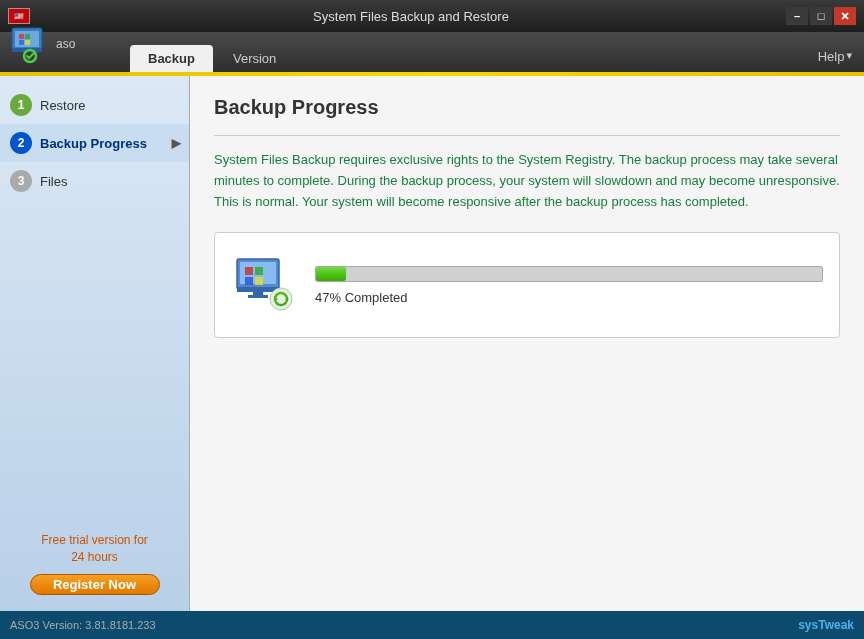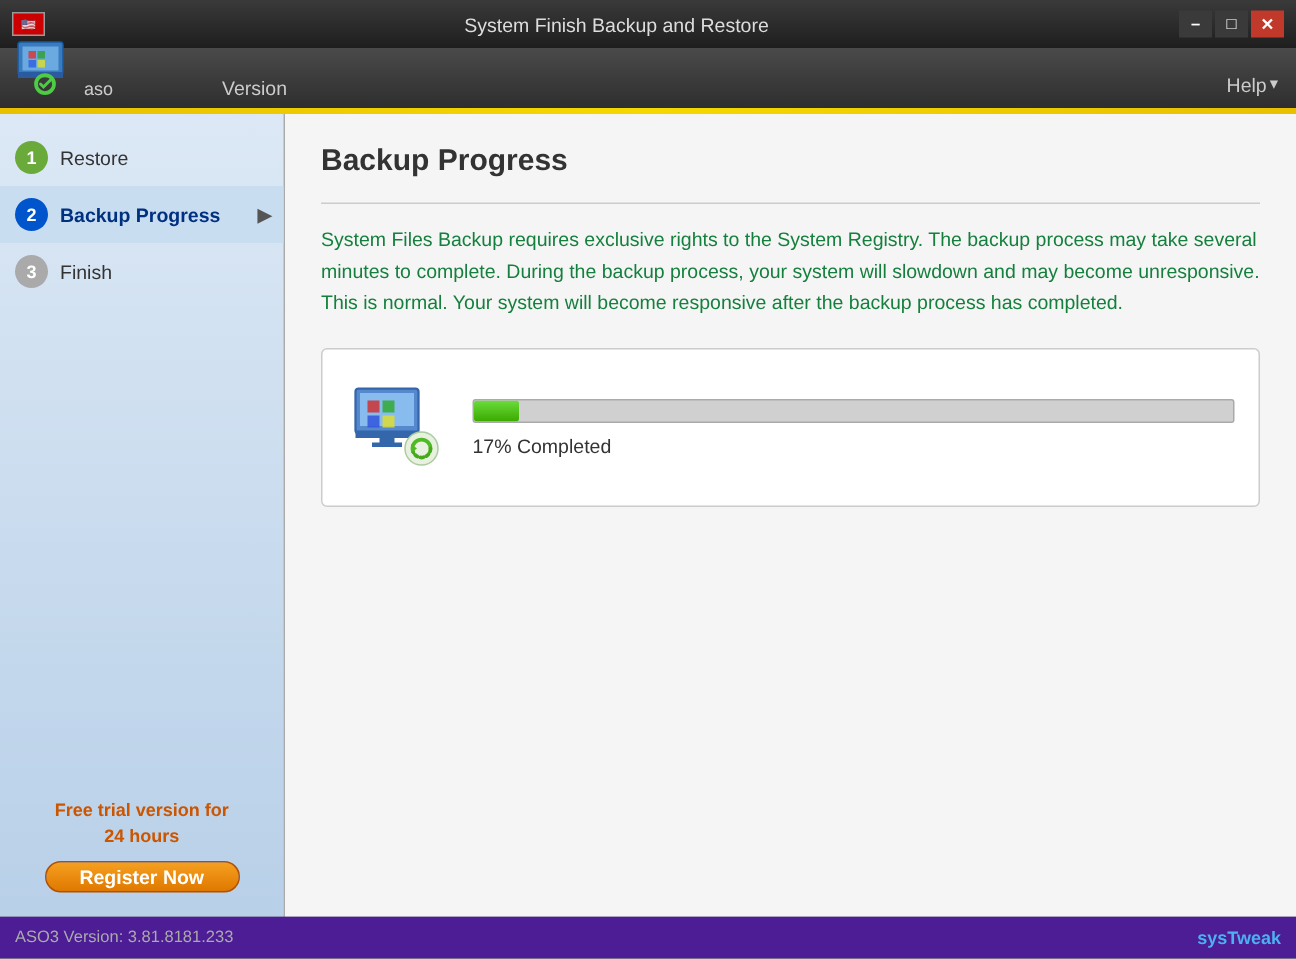--- a/index.html
+++ b/index.html
@@ -145,21 +145,21 @@
     }
 
     .sidebar-bottom {
       margin-top: auto;
       padding: 16px 10px;
       text-align: center;
     }
     .trial-text {
       color: #cc5500;
       font-size: 12px;
-      font-weight: bold;
+      font-weight: normal;
       margin-bottom: 8px;
       line-height: 1.4;
     }
     .register-btn {
       background: linear-gradient(to bottom, #f5a020, #e07800);
       color: white;
       border: 1px solid #b05000;
       border-radius: 14px;
       padding: 2px 18px;
       font-size: 13px;
@@ -229,21 +229,21 @@
       border-radius: 2px;
     }
     .progress-label {
       font-size: 13px;
       color: #333;
     }
 
     
     .footer {
       height: 28px;
-      background: #4c1d95;
+      background: #0c4a6e;
       display: flex;
       align-items: center;
       justify-content: space-between;
       padding: 0 10px;
       color: #aaa;
       font-size: 11px;
       text-align: right;
     }
     .sytweak-brand {
       color: #bbb;
@@ -254,47 +254,48 @@
       font-weight: bold;
     }
   </style>
 </head>
 <body>
 
 <div class="title-bar">
   <div style="display:flex;align-items:center;gap:6px;">
     <div class="flag-icon">🇺🇸</div>
   </div>
-  <div class="title-bar-title">System Finish Backup and Restore</div>
+  <div class="title-bar-title">System Files Backup and Restore</div>
   <div class="title-bar-controls">
     <button class="title-bar-btn minimize">–</button>
     <button class="title-bar-btn maximize">□</button>
     <button class="title-bar-btn close">✕</button>
   </div>
 </div>
 
 <div style="position:relative; height:40px; background:linear-gradient(to bottom,#4a4a4a,#2e2e2e); display:flex; align-items:flex-end;">
 
-  <div style="width:130px; display:flex; align-items:flex-end; padding-left:8px; padding-bottom:6px;">
+  <div style="width:130px; display:flex; align-items:center; padding-left:8px; padding-bottom:6px;">
 
     <svg width="44" height="44" viewBox="0 0 44 44">
       <rect x="4" y="6" width="30" height="22" rx="2" fill="#3a7abf" stroke="#1a5a9f" stroke-width="1"></rect>
       <rect x="7" y="9" width="24" height="16" fill="#6aaae0"></rect>
       <rect x="4" y="26" width="30" height="4" fill="#2a5a9f"></rect>
       <circle cx="22" cy="34" r="6" fill="none" stroke="#4dcc44" stroke-width="2.5"></circle>
       <polyline points="19,34 21,36 26,31" fill="none" stroke="#4dcc44" stroke-width="2" stroke-linecap="round"></polyline>
 
       <rect x="11" y="12" width="5" height="5" fill="#e03030" opacity="0.8"></rect>
       <rect x="17" y="12" width="5" height="5" fill="#30a030" opacity="0.8"></rect>
       <rect x="11" y="18" width="5" height="5" fill="#3060e0" opacity="0.8"></rect>
       <rect x="17" y="18" width="5" height="5" fill="#e0e030" opacity="0.8"></rect>
     </svg>
     <span style="color:#ccc;font-size:12px;margin-left:4px;">aso</span>
   </div>
 
+  <div class="tab active">Backup</div>
   <div class="tab">Version</div>
 
   <div style="margin-left:auto;margin-right:12px;margin-bottom:8px;display:flex;align-items:flex-start;gap:2px;margin-top:25px;">
     <span style="color:#ccc;font-size:13px;">Help</span>
     <span style="color:#ccc;font-size:11px;">▾</span>
   </div>
 </div>
 
 <div class="yellow-stripe"></div>
 
@@ -305,21 +306,21 @@
       <div class="step-num">1</div>
       <span>Restore</span>
     </div>
     <div class="nav-item active">
       <div class="step-num">2</div>
       <span>Backup Progress</span>
       <span class="arrow">▶</span>
     </div>
     <div class="nav-item inactive">
       <div class="step-num">3</div>
-      <span>Finish</span>
+      <span>Files</span>
     </div>
 
     <div class="sidebar-bottom">
       <div class="trial-text">Free trial version for<br>24 hours</div>
       <button class="register-btn">Register Now</button>
     </div>
   </div>
 
   <div class="content-area">
     <div class="content-title">Backup Progress</div>
@@ -344,21 +345,21 @@
           <circle cx="50" cy="46" r="11" fill="#e8f0e0" stroke="#aacca0" stroke-width="1"></circle>
           <path d="M44,46 A6,6 0 0,1 56,46" fill="none" stroke="#4dbb22" stroke-width="2.5" stroke-linecap="round"></path>
           <path d="M56,46 A6,6 0 0,1 44,46" fill="none" stroke="#44aa1a" stroke-width="2.5" stroke-linecap="round" stroke-dasharray="2,2"></path>
           <polygon points="43,43 43,49 47,46" fill="#4dbb22"></polygon>
         </svg>
       </div>
       <div class="progress-info">
         <div class="progress-bar-track">
           <div class="progress-bar-fill" style="width:6%;"></div>
         </div>
-        <div class="progress-label">17% Completed</div>
+        <div class="progress-label">47% Completed</div>
       </div>
     </div>
   </div>
 
 </div>
 
 <div class="footer">
   <span>ASO3 Version: 3.81.8181.233</span>
   <div class="sytweak-brand">
     <span>sys</span><span style="color:#4db0f0;font-weight:bold;">Tweak</span>

